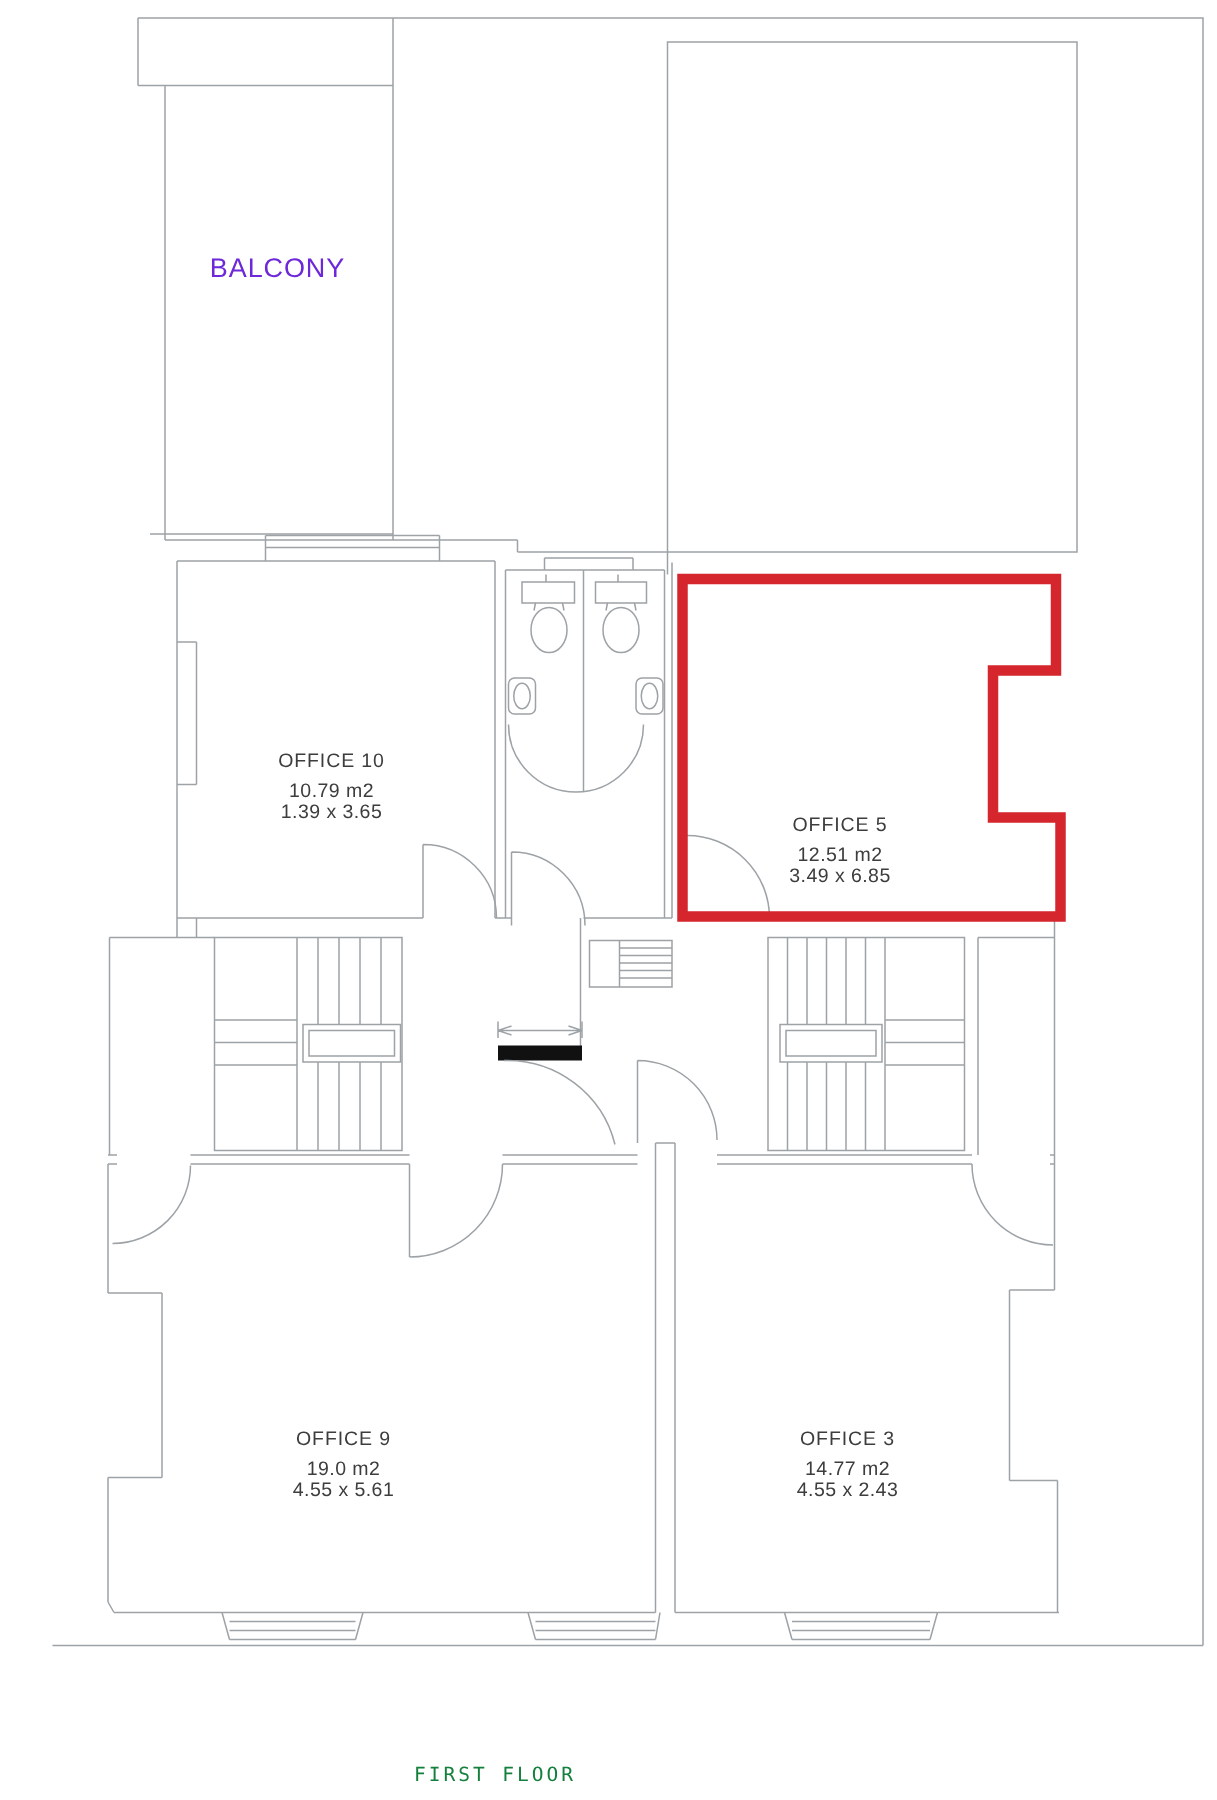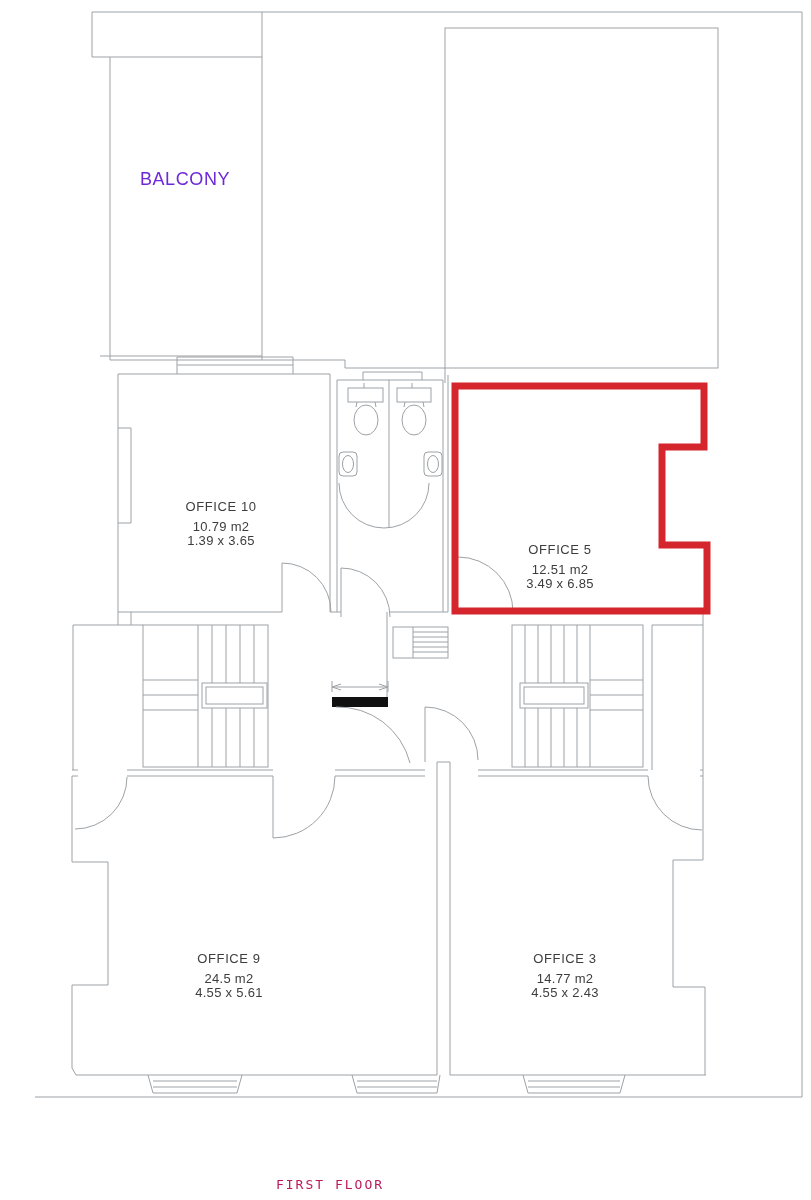--- a/index.html
+++ b/index.html
@@ -11,21 +11,21 @@
   .ln .blk{fill:#111111;stroke:none;}
   .hl{fill:none;stroke-width:7;stroke-linejoin:miter;}
   .room-label{position:absolute;transform:translateX(-50%);text-align:center;
               color:#3d3d3d;white-space:nowrap;}
   .room-name{font-size:13px;letter-spacing:.6px;line-height:14px;margin-bottom:6px;}
   .room-metrics{font-size:13px;line-height:14px;letter-spacing:.3px;}
   .single-label{position:absolute;transform:translate(-50%,-50%);color:#6d28d9;
                 font-size:18px;letter-spacing:.6px;white-space:nowrap;}
   .floor-caption{position:absolute;transform:translate(-50%,-50%);
                  font-family:"DejaVu Sans Mono",monospace;font-size:13px;
-                 letter-spacing:2px;color:#be185d;white-space:nowrap;}
+                 letter-spacing:2px;color:#15803d;white-space:nowrap;}
 </style>
 </head>
 <body>
 
 <div id="stage">
 
   <svg width="811" height="1200" viewBox="0 0 811 1200">
 
     <g class="ln">
       <path d="M 92,12 H 802 V 1097 M 35,1097 H 802"></path>
@@ -138,21 +138,21 @@
   </div>
 
   <div class="room-label" style="left:560px;top:511px;margin-top:32px;">
     <div class="room-name">OFFICE 5</div>
     <div class="room-metrics">12.51 m2</div>
     <div class="room-metrics">3.49 x 6.85</div>
   </div>
 
   <div class="room-label" style="left:229px;top:952px;">
     <div class="room-name">OFFICE 9</div>
-    <div class="room-metrics">24.5 m2</div>
+    <div class="room-metrics">19.0 m2</div>
     <div class="room-metrics">4.55 x 5.61</div>
   </div>
 
   <div class="room-label" style="left:565px;top:952px;">
     <div class="room-name">OFFICE 3</div>
     <div class="room-metrics">14.77 m2</div>
     <div class="room-metrics">4.55 x 2.43</div>
   </div>
 
   <div class="floor-caption" style="left:330px;top:1184px;">FIRST FLOOR</div>

